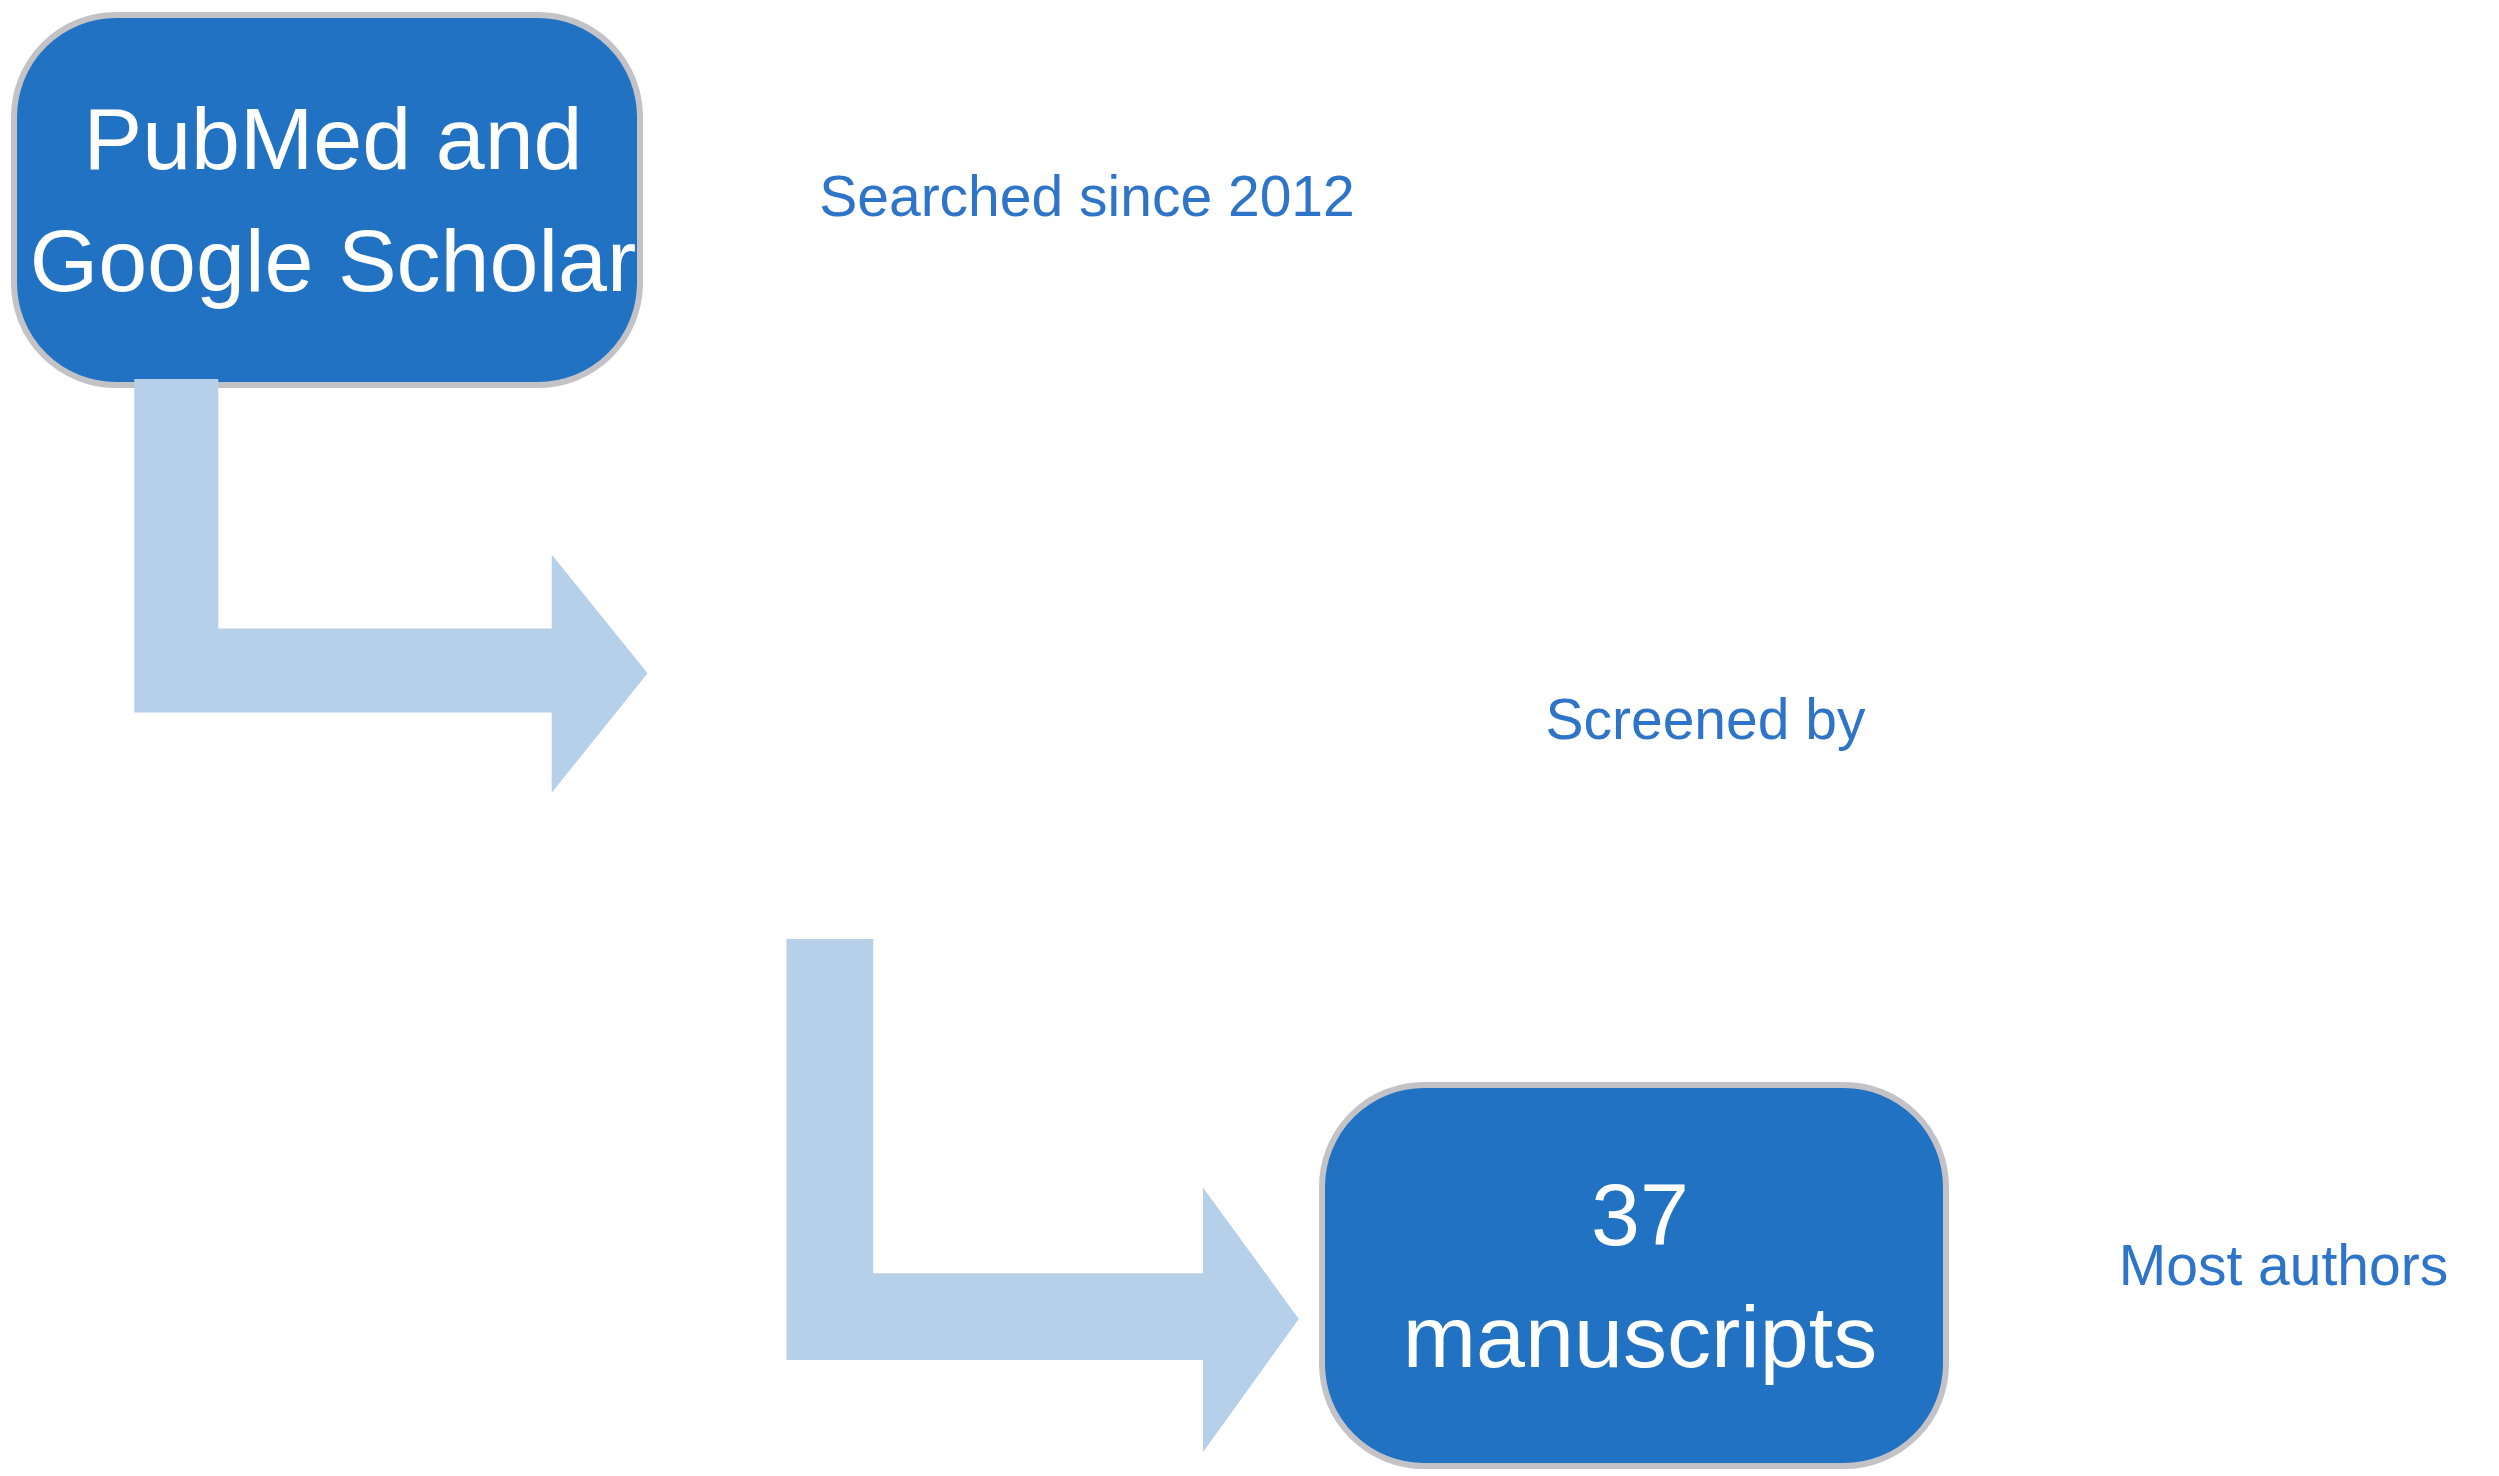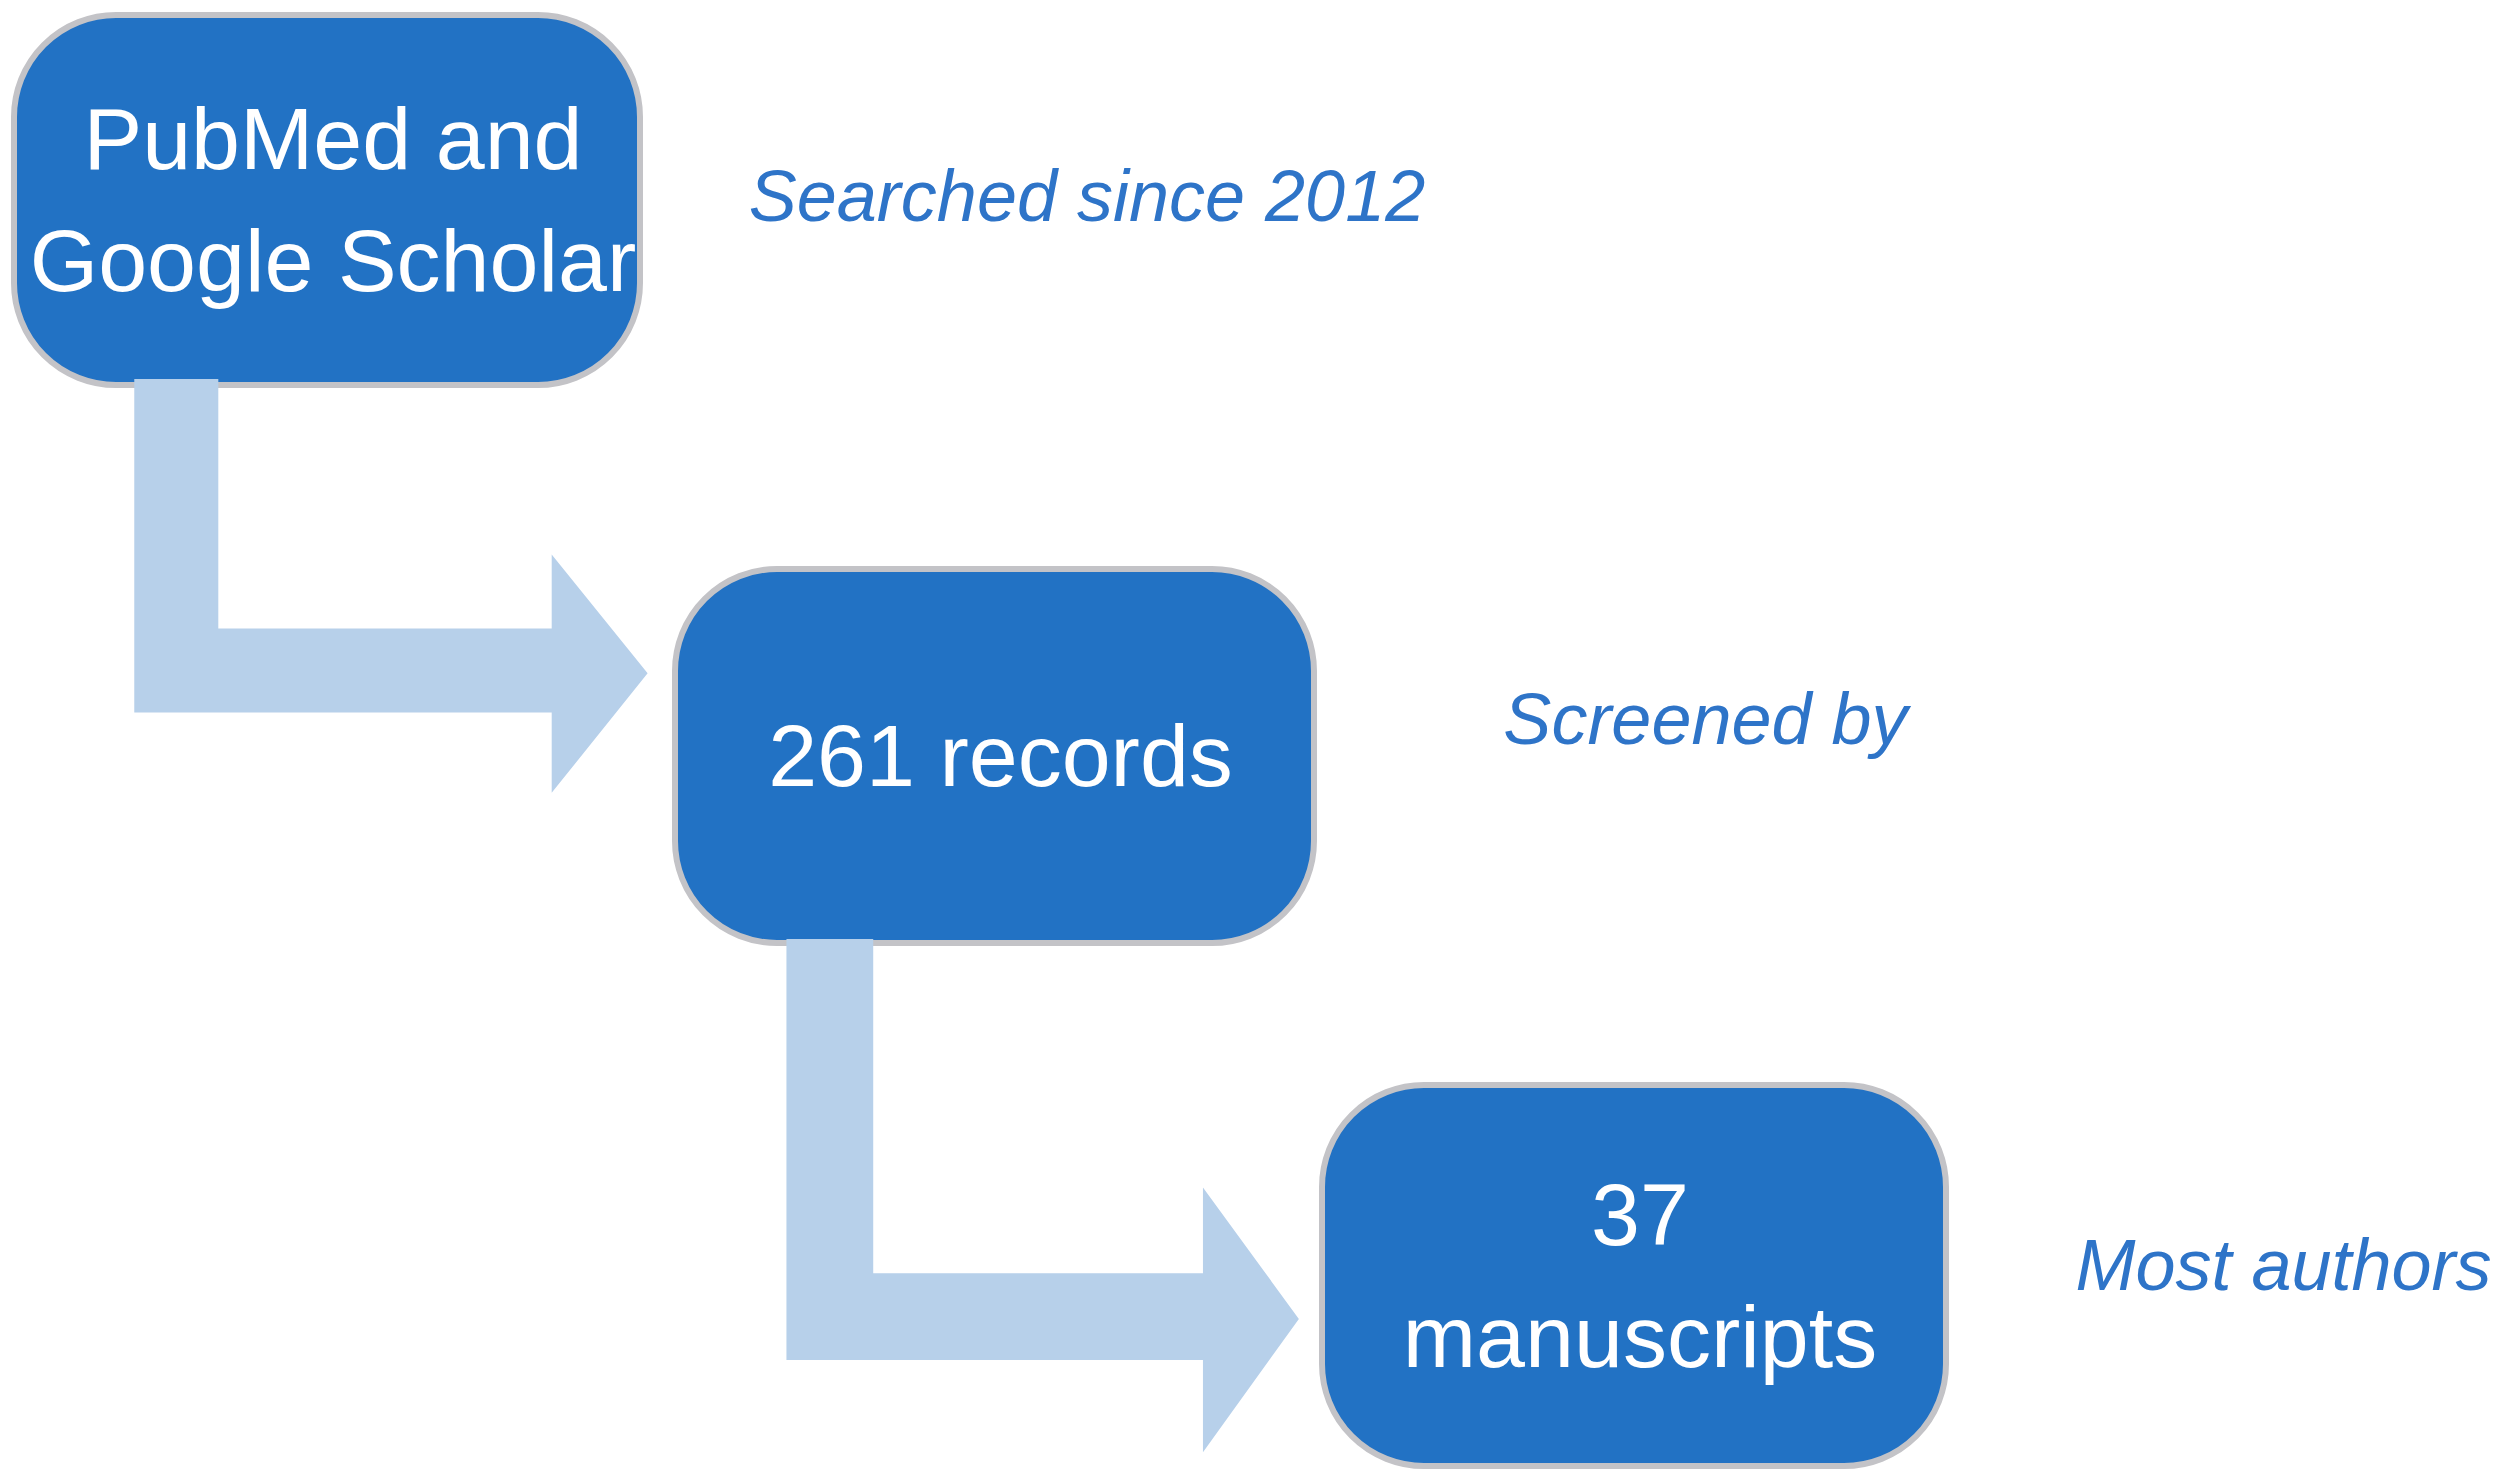--- a/index.html
+++ b/index.html
@@ -37,24 +37,23 @@
     text-align: center;
     font-size: 88px;
     line-height: 122px;
     padding-left: 12px;
   }
   .node .line { white-space: nowrap; }
   .caption {
     position: absolute;
     z-index: 2;
     color: var(--caption-text);
-    font-size: 72px;
+    font-size: 57px;
     line-height: 87px;
     text-align: center;
-    font-style: italic;
   }
   .caption .line { white-space: nowrap; }
   svg.connectors {
     position: absolute;
     left: 0; top: 0;
     z-index: 5;
     pointer-events: none;
   }
   svg.connectors polygon { fill: var(--arrow-fill); }
 </style>
@@ -65,23 +64,20 @@
 
   <div class="node" style="left:11px; top:12px; width:632px; height:376px;">
     <span class="line">PubMed and</span>
     <span class="line">Google Scholar</span>
   </div>
 
   <div class="caption" style="left:740px; top:153px; width:694px;">
     <span class="line">Searched since 2012</span>
   </div>
 
-  <div class="node" style="left:672px; top:566px; width:645px; height:380px;">
-    <span class="line">261 records</span>
-  </div>
 
   <div class="caption" style="left:1450px; top:676px; width:511px;">
     <span class="line">Screened by</span><br>
   </div>
 
   <div class="node" style="left:1319px; top:1082px; width:630px; height:387px;">
     <span class="line">37</span>
     <span class="line">manuscripts</span>
   </div>
 

